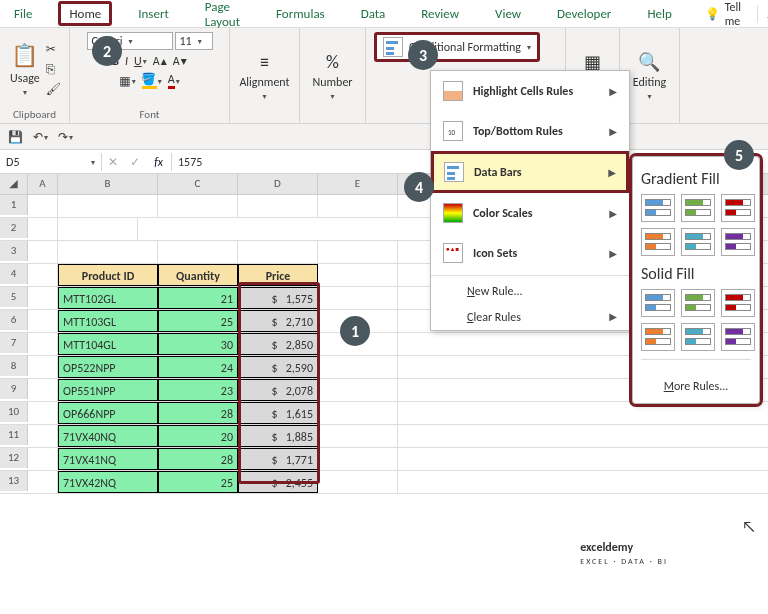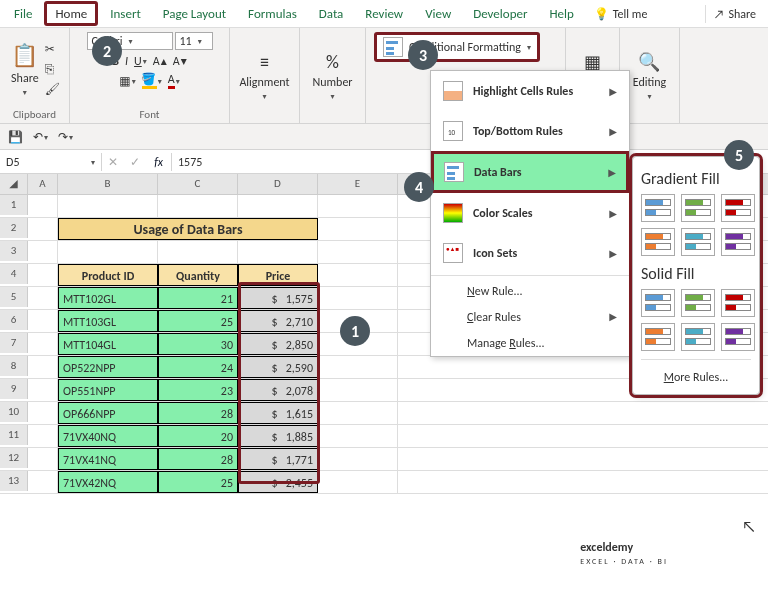--- a/index.html
+++ b/index.html
@@ -1,17 +1,17 @@
 <!DOCTYPE html>
 <html><head>
 <meta charset="utf-8">
 <style>
 *{box-sizing:border-box;margin:0;padding:0;font-family:"Segoe UI",Calibri,Arial,sans-serif;font-size:12px;color:#333}
 body{background:#fff;width:768px;height:614px;position:relative;overflow:hidden}
-.menubar{display:flex;align-items:center;height:28px;border-bottom:1px solid #ddd;padding:9px 4px;gap:2px}
+.menubar{display:flex;align-items:center;height:28px;border-bottom:1px solid #ddd;padding:9px 4px;gap:16px}
 .menutab{padding:4px 10px;cursor:pointer;font-size:13px;color:#217346}
 .menutab.active{border:3px solid #7a1c23;border-radius:3px;padding:2px 8px;color:#333}
 .tellme{display:flex;align-items:center;gap:4px;margin-left:8px;color:#666}
 .share{margin-left:auto;display:flex;align-items:center;gap:4px;color:#217346;padding:2px 8px;border-left:1px solid #ddd}
 .ribbon{display:flex;height:96px;border-bottom:1px solid #d4d4d4;background:#f3f2f1}
 .group{border-right:1px solid #d4d4d4;padding:4px 8px 2px;display:flex;flex-direction:column;align-items:center;justify-content:space-between}
 .group-label{font-size:11px;color:#666;text-align:center;padding-top:2px}
 .group-body{display:flex;align-items:center;gap:4px;flex:1}
 .vbtn{display:flex;flex-direction:column;align-items:center;gap:2px;padding:2px;cursor:pointer;font-size:11px}
 .dd{font-size:8px;color:#555}
@@ -35,37 +35,37 @@
 .cell{border-right:1px solid #ddd;height:22px;line-height:22px;padding:0 4px;overflow:hidden;white-space:nowrap}
 .title-cell{background:#f4d78c;text-align:center;font-weight:bold;font-size:14px;border:1px solid #000}
 .hdr-cell{background:#f9e2a8;text-align:center;font-weight:bold;border:1px solid #000}
 .data-cell{border:1px solid #000;background:#86efac}
 .num{text-align:right}
 .price-col{background:#d9d9d9}
 .price-box{position:absolute;border:3px solid #7a1c23;border-radius:3px;pointer-events:none}
 .callout{position:absolute;width:30px;height:30px;border-radius:50%;background:#4a575f;color:#fff;font-weight:bold;font-size:16px;display:flex;align-items:center;justify-content:center;z-index:50}
 .cf-menu{position:absolute;left:430px;top:70px;width:200px;background:#fff;border:1px solid #bbb;box-shadow:2px 2px 6px rgba(0,0,0,.2);z-index:10}
 .cf-item{display:flex;align-items:center;gap:10px;padding:10px 12px;cursor:pointer;position:relative}
-.cf-item.sel{background:#86efac;outline:3px solid #7a1c23;outline-offset:-3px}
+.cf-item.sel{background:#fef9c3;outline:3px solid #7a1c23;outline-offset:-3px}
 .cf-arrow{margin-left:auto;font-size:10px;color:#555}
 .cf-sep{border-top:1px solid #ddd;margin:2px 0}
 .cf-simple{padding:6px 12px 6px 36px;cursor:pointer}
 .sub-menu{position:absolute;left:632px;top:156px;width:128px;background:#fff;border:1px solid #bbb;box-shadow:2px 2px 6px rgba(0,0,0,.2);border-radius:4px;outline:3px solid #7a1c23;z-index:11;padding:8px}
 .sub-title{font-weight:400;font-size:16px;margin:4px 0 6px}
 .swatch-grid{display:grid;grid-template-columns:repeat(3,34px);gap:6px;margin-bottom:8px}
 .swatch{width:34px;height:28px;border:1px solid #aaa;cursor:pointer;position:relative;background:#fff}
 .swatch::before,.swatch::after{content:"";position:absolute;left:3px;right:3px;height:5px;border:1px solid #888}
 .swatch::before{top:4px}.swatch::after{top:14px}
 .sw-blue::before{background:linear-gradient(90deg,#5b9bd5 70%,transparent 70%)}.sw-blue::after{background:linear-gradient(90deg,#5b9bd5 40%,transparent 40%)}
 .sw-green::before{background:linear-gradient(90deg,#70ad47 70%,transparent 70%)}.sw-green::after{background:linear-gradient(90deg,#70ad47 40%,transparent 40%)}
 .sw-red::before{background:linear-gradient(90deg,#c00000 70%,transparent 70%)}.sw-red::after{background:linear-gradient(90deg,#c00000 40%,transparent 40%)}
 .sw-orange::before{background:linear-gradient(90deg,#ed7d31 70%,transparent 70%)}.sw-orange::after{background:linear-gradient(90deg,#ed7d31 40%,transparent 40%)}
 .sw-cyan::before{background:linear-gradient(90deg,#4bacc6 70%,transparent 70%)}.sw-cyan::after{background:linear-gradient(90deg,#4bacc6 40%,transparent 40%)}
 .sw-purple::before{background:linear-gradient(90deg,#7030a0 70%,transparent 70%)}.sw-purple::after{background:linear-gradient(90deg,#7030a0 40%,transparent 40%)}
-.more-rules{text-align:center;padding:10px 0 2px;cursor:pointer;border-top:1px solid #ddd;margin-top:0}
+.more-rules{text-align:center;padding:19px 0 2px;cursor:pointer;border-top:1px solid #ddd;margin-top:0}
 .watermark{position:absolute;right:100px;bottom:48px;font-size:18px;font-weight:bold;color:#bdbdbd;z-index:1}
 .watermark small{display:block;font-size:8px;letter-spacing:2px;font-weight:normal}
 .cursor{position:absolute;right:12px;bottom:78px;font-size:16px;z-index:60}
 .cficon{width:20px;height:20px;display:inline-block;border:1px solid #aaa;background:#fff;position:relative}
 .cficon.bars::before{content:"";position:absolute;left:2px;top:3px;width:12px;height:3px;background:#5b9bd5}
 .cficon.bars::after{content:"";position:absolute;left:2px;top:9px;width:8px;height:3px;background:#5b9bd5;box-shadow:0 5px 0 #5b9bd5}
 .cficon.scale{background:linear-gradient(#c00,#ff0,#0a0)}
 .cficon.iconset::before{content:"●▲■";position:absolute;font-size:6px;left:2px;top:2px;line-height:6px;color:#c00}
 .cficon.hcr{background:linear-gradient(#fff 50%,#f4b183 50%)}
 .cficon.tbr::after{content:"10";position:absolute;font-size:7px;left:4px;top:6px}
@@ -93,21 +93,21 @@
       <span>↗</span>
       <span>Share</span>
     </span>
 </div>
 
 <div class="ribbon">
   <div class="group" style="width:70px">
     <div class="group-body">
       <div class="vbtn">
         <span style="font-size:22px">📋</span>
-        <span>Share</span>
+        <span>Usage</span>
           <span class="dd">▾</span>
       </div>
       <div style="display:flex;flex-direction:column;gap:6px">
         <span class="sb">
             <span>✂</span>
           </span>
         <span class="sb">
             <span>⎘</span>
           </span>
         <span class="sb">
@@ -253,21 +253,20 @@
       <div class="rh">1</div>
       <div class="cell cA"></div>
       <div class="cell cB"></div>
       <div class="cell cC"></div>
       <div class="cell cD"></div>
       <div class="cell cE"></div>
     </div>
   <div class="row">
       <div class="rh">2</div>
       <div class="cell cA"></div>
-      <div class="cell title-cell" style="width:260px" colspan="3">Usage of Data Bars</div>
       <div class="cell cE"></div>
     </div>
   <div class="row">
       <div class="rh">3</div>
       <div class="cell cA"></div>
       <div class="cell cB"></div>
       <div class="cell cC"></div>
       <div class="cell cD"></div>
       <div class="cell cE"></div>
     </div>
@@ -379,21 +378,20 @@
       <span class="cf-arrow">▶</span>
     </div>
   <div class="cf-item">
       <span class="cficon iconset"></span>
       <b>Icon Sets</b>
       <span class="cf-arrow">▶</span>
     </div>
   <div class="cf-sep"></div>
   <div class="cf-simple"><u class="acc">N</u>ew Rule...</div>
   <div class="cf-simple"><u class="acc">C</u>lear Rules<span class="cf-arrow" style="float:right">▶</span></div>
-  <div class="cf-simple">Manage <u class="acc">R</u>ules...</div>
 </div>
 
 <div class="sub-menu">
   <div class="sub-title">Gradient Fill</div>
   <div class="swatch-grid">
     <div class="swatch sw-blue"></div>
     <div class="swatch sw-green"></div>
     <div class="swatch sw-red"></div>
     <div class="swatch sw-orange"></div>
     <div class="swatch sw-cyan"></div>

